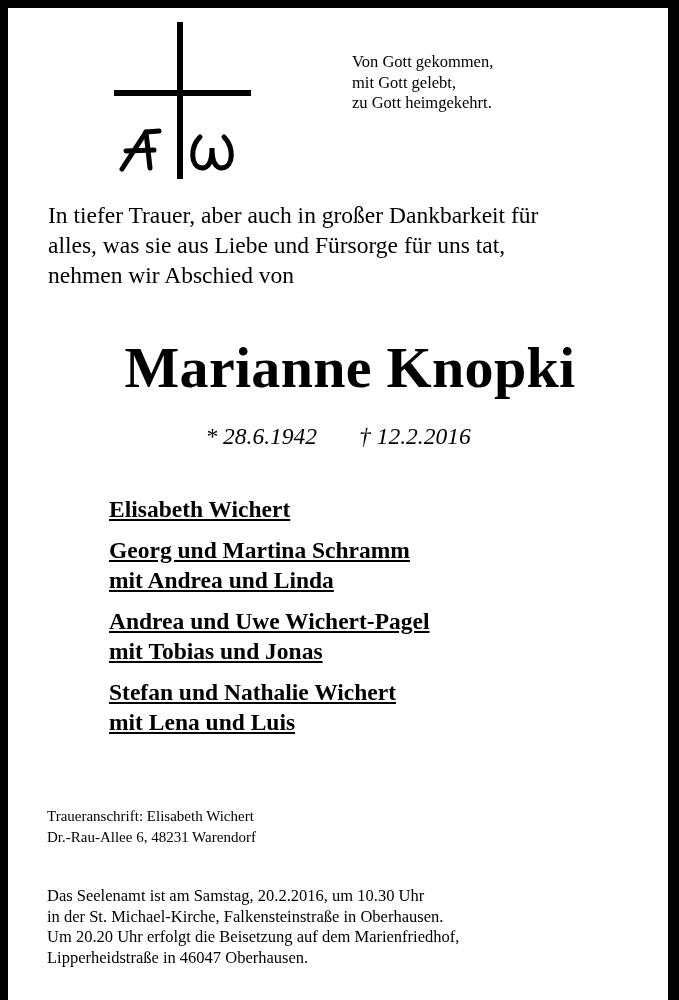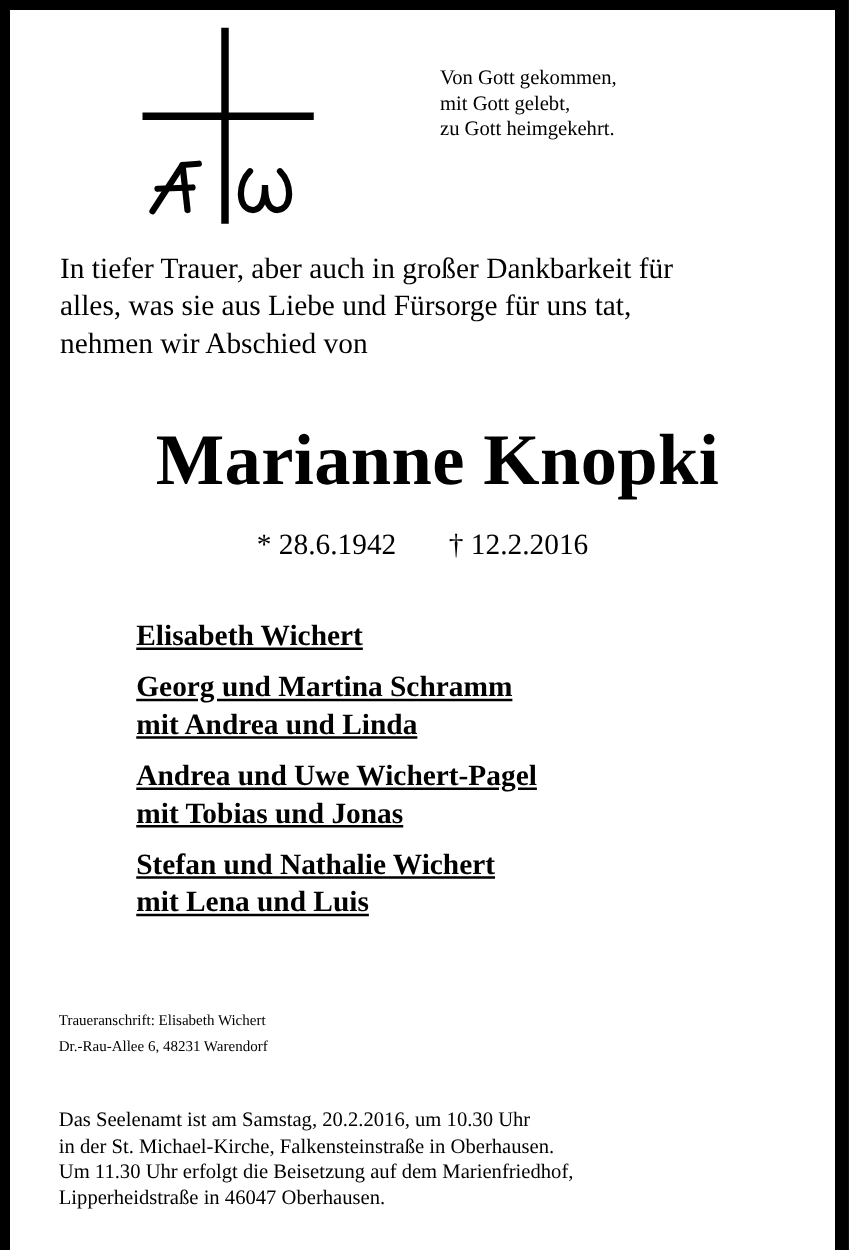--- a/index.html
+++ b/index.html
@@ -3,25 +3,25 @@
 <meta charset="utf-8">
 <style>
   html, body { margin:0; padding:0; background:#000; }
   body { width:679px; height:1000px; position:relative; overflow:hidden; font-family:"Liberation Serif", "DejaVu Serif", serif; color:#000; }
   .card { position:absolute; left:8px; top:8px; width:660px; height:996px; background:#fff; }
   .emblem { position:absolute; left:96px; top:14px; width:150px; height:165px; }
   .motto { position:absolute; left:344px; top:44px; font-size:16.5px; line-height:20.5px; }
   .intro { position:absolute; left:40px; top:192px; font-size:23.5px; line-height:30px; width:620px; }
   .name { position:absolute; left:0; width:660px; top:325px; text-align:center; font-weight:bold; font-size:58px; line-height:70px; letter-spacing:0.3px;padding-left:12px; }
   .dates { position:absolute; left:0; width:660px; top:413px; text-align:center; font-size:23.5px; line-height:30px; word-spacing:0; }
-  .dates span { display:inline-block; }
+  .dates span { display:inline-block;font-style:italic; }
   .dates .gap { width:42px; }
   .family { position:absolute; left:101px; top:486px; font-weight:bold; font-size:23.5px; line-height:30px; }
   .family .group { margin-bottom:11px;text-decoration:underline; }
-  .address { position:absolute; left:39px; top:798px; font-size:12px; line-height:20.5px; }
+  .address { position:absolute; left:39px; top:798px; font-size:15px; line-height:20.5px; }
   .service { position:absolute; left:39px; top:878px; font-size:16.5px; line-height:20.5px; }
   .line { display:block; white-space:nowrap; }
 </style>
 </head>
 <body>
 
 <div class="card">
 
   <div class="emblem">
     <svg width="150" height="165" viewBox="0 0 150 165" xmlns="http://www.w3.org/2000/svg">
@@ -79,17 +79,17 @@
   </div>
 
   <div class="address">
     <span class="line">Traueranschrift: Elisabeth Wichert</span>
     <span class="line">Dr.-Rau-Allee 6, 48231 Warendorf</span>
   </div>
 
   <div class="service">
     <span class="line">Das Seelenamt ist am Samstag, 20.2.2016, um 10.30 Uhr</span>
     <span class="line">in der St. Michael-Kirche, Falkensteinstraße in Oberhausen.</span>
-    <span class="line">Um 11.30 Uhr erfolgt die Beisetzung auf dem Marienfriedhof,</span>
+    <span class="line">Um 20.20 Uhr erfolgt die Beisetzung auf dem Marienfriedhof,</span>
     <span class="line">Lipperheidstraße in 46047 Oberhausen.</span>
   </div>
 
 </div>
 
 </body></html>

